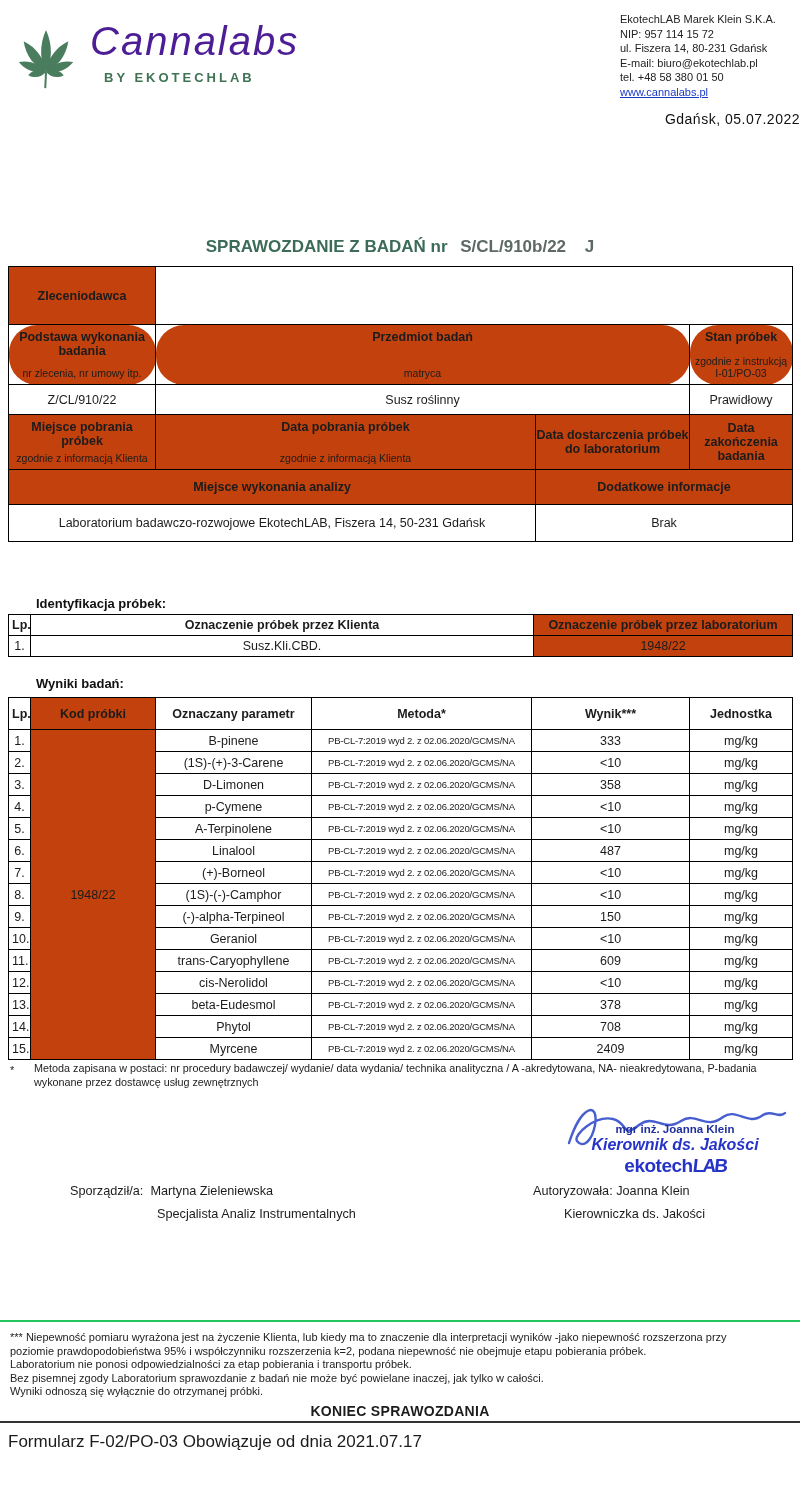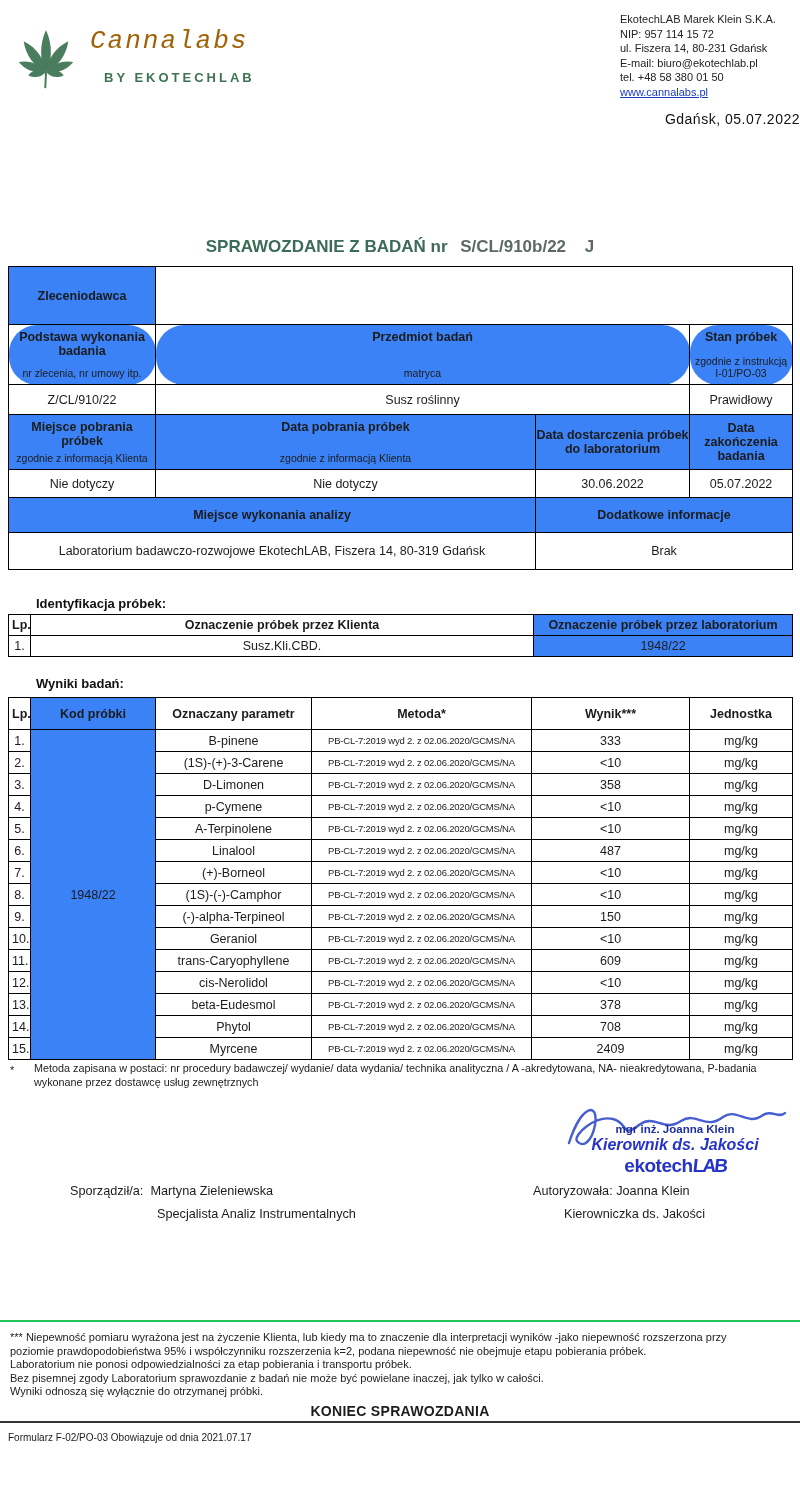--- a/index.html
+++ b/index.html
@@ -11,44 +11,44 @@
     position: relative;
     overflow: hidden;
   }
   .page { position: absolute; inset: 0; }
 
   
   .logo { position: absolute; top: 16px; left: 14px; display: flex; align-items: flex-start; }
   .leaf-svg { width: 64px; height: 68px; margin-top: 8px; }
   .brand-block { margin-left: 12px; }
   .brand-script {
-    font-family: Liberation Mono, monospace;
+    font-family: Liberation Sans, sans-serif;
     font-style: italic; font-weight: 400;
-    font-size: 26px; line-height: 50px;
-    color: #a16207; letter-spacing: 2px;
+    font-size: 40px; line-height: 50px;
+    color: #4c1d95; letter-spacing: 2px;
   }
   .brand-sub {
     font-size: 13px; font-weight: bold; letter-spacing: 3px;
     color: #3f7354; margin-top: 4px; margin-left: 14px;
   }
 
   .company { position: absolute; top: 12px; left: 620px; width: 180px; font-size: 11px; line-height: 14.6px; color: #222; }
   .company .link { color: #1a39c4; text-decoration: underline; cursor: pointer; }
   .place-date { margin-top: 12px; margin-left: 6px; font-size: 14px; color: #111; letter-spacing: .5px; text-align: right; }
 
   
   .title { position: absolute; top: 237px; left: 0; width: 100%; text-align: center; font-size: 17px; font-weight: bold; }
   .title .t-label { color: #3c6b58; }
   .title .t-number { color: #5d6a64; margin-left: 8px; }
   .title .t-suffix { color: #5d6a64; margin-left: 14px; }
 
   
   table { border-collapse: collapse; table-layout: fixed; }
   td, th { border: 1px solid #000; font-size: 12.5px; text-align: center; vertical-align: middle; padding: 2px 3px; overflow: hidden; }
-  .green { background: #3b82f6; }
+  .green { background: #c2410c; }
   .cell-title { font-weight: bold; font-size: 12.5px; }
   .cell-sub { font-weight: normal; font-size: 10.5px; }
   .vcell { display: flex; flex-direction: column; justify-content: space-between; align-items: center; height: 100%; padding: 5px 2px; }
 
   .info-table { position: absolute; top: 266px; left: 8px; width: 784px; }
   .info-table td { height: 28px; }
   .r1 td { height: 58px; }
   .r2 td, .r4 td { height: 58px; padding: 0; }
   .r2 td { height: 60px; border-radius: 28px; }
   .r4 td { height: 55px; }
@@ -89,21 +89,21 @@
   .prep-left { position: absolute; left: 70px; top: 0; }
   .prep-line2 { margin-top: 9px; margin-left: 87px; }
   .prep-right { position: absolute; left: 533px; top: 0; width: 172px; }
   .prep-right .auth-role { margin-top: 9px; text-align: right; }
 
   
   .disclaimer-sec { position: absolute; top: 1320px; left: 0; width: 800px; border-top: 2px solid #22c55e; padding-top: 9px; }
   .disclaimer { padding: 0 10px; font-size: 11px; line-height: 13.5px; color: #222; }
   .end-label { text-align: center; font-size: 14px; font-weight: bold; margin-top: 4px; letter-spacing: .3px; }
   .end-rule { border-top: 2px solid #333; margin-top: 2px; }
-  .form-footer { margin-top: 9px; padding-left: 8px; font-size: 10px; }
+  .form-footer { margin-top: 9px; padding-left: 8px; font-size: 17px; }
 </style>
 </head>
 <body>
 
 <div class="page">
 
   <div class="logo">
     <svg class="leaf-svg" viewBox="0 0 64 68">
       <g fill="#4a7c5e" transform="translate(32,48)">
         <path d="M0 0 C -6 -10, -7 -27, 0 -42 C 7 -27, 6 -10, 0 0 Z"></path>
@@ -186,32 +186,26 @@
       </td>
       <td class="green">
         <div class="vcell">
           <div class="cell-title">Data pobrania próbek</div>
           <div class="cell-sub">zgodnie z informacją Klienta</div>
         </div>
       </td>
       <td class="green cell-title">Data dostarczenia próbek do laboratorium</td>
       <td class="green cell-title">Data zakończenia badania</td>
     </tr>
-    <tr class="r5">
-      <td>Nie dotyczy</td>
-      <td>Nie dotyczy</td>
-      <td>30.06.2022</td>
-      <td>05.07.2022</td>
-    </tr>
     <tr class="r6">
       <td class="green" colspan="2">Miejsce wykonania analizy</td>
       <td class="green" colspan="2">Dodatkowe informacje</td>
     </tr>
     <tr class="r7">
-      <td colspan="2">Laboratorium badawczo-rozwojowe EkotechLAB, Fiszera 14, 80-319 Gdańsk</td>
+      <td colspan="2">Laboratorium badawczo-rozwojowe EkotechLAB, Fiszera 14, 50-231 Gdańsk</td>
       <td colspan="2">Brak</td>
     </tr>
   </tbody>
     </table>
 
   <div class="section-heading" id="heading-id">Identyfikacja próbek:</div>
   <table class="id-table">
     <colgroup>
         <col style="width:22px">
         <col style="width:503px">

